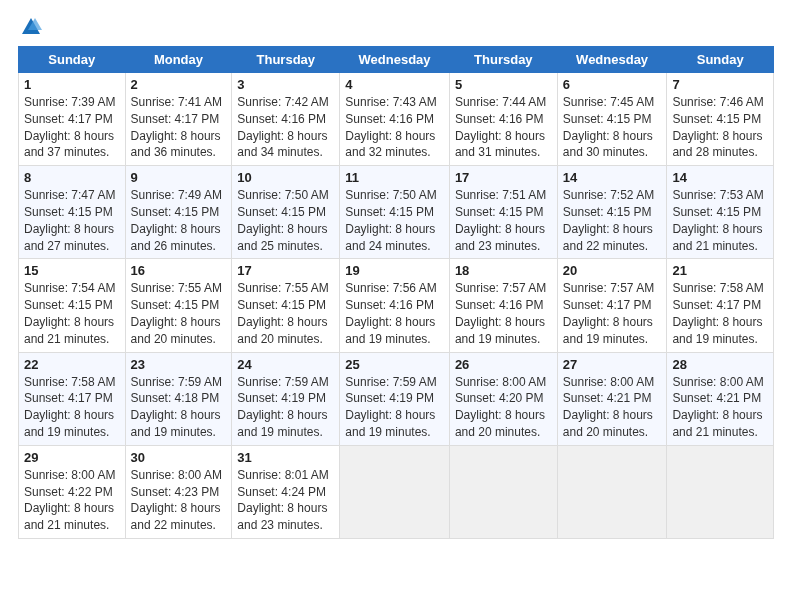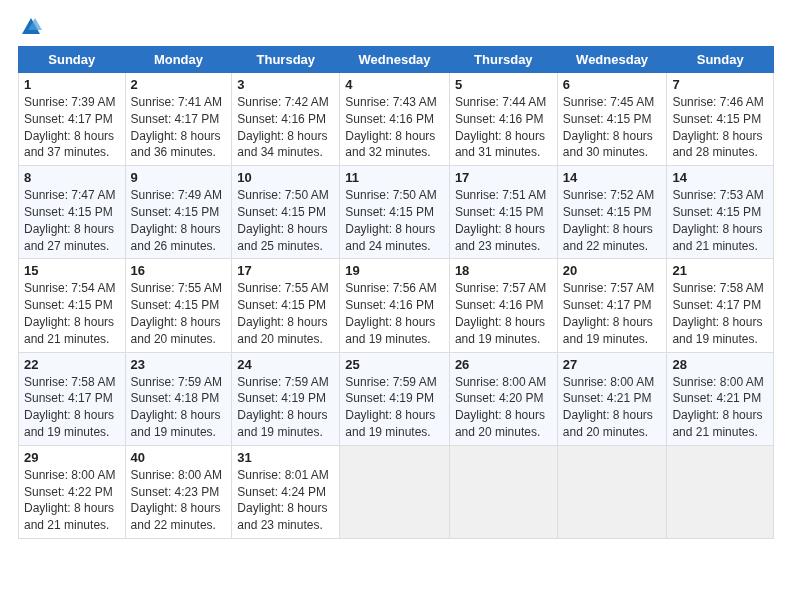--- a/index.html
+++ b/index.html
@@ -189,21 +189,21 @@
           <td><span class="day-num">26</span>
         <span class="day-info">Sunrise: 8:00 AM<br>Sunset: 4:20 PM<br>Daylight: 8 hours and 20 minutes.</span></td>
           <td><span class="day-num">27</span>
         <span class="day-info">Sunrise: 8:00 AM<br>Sunset: 4:21 PM<br>Daylight: 8 hours and 20 minutes.</span></td>
           <td><span class="day-num">28</span>
         <span class="day-info">Sunrise: 8:00 AM<br>Sunset: 4:21 PM<br>Daylight: 8 hours and 21 minutes.</span></td>
         </tr>
         <tr>
           <td><span class="day-num">29</span>
         <span class="day-info">Sunrise: 8:00 AM<br>Sunset: 4:22 PM<br>Daylight: 8 hours and 21 minutes.</span></td>
-          <td><span class="day-num">40</span>
+          <td><span class="day-num">30</span>
         <span class="day-info">Sunrise: 8:00 AM<br>Sunset: 4:23 PM<br>Daylight: 8 hours and 22 minutes.</span></td>
           <td><span class="day-num">31</span>
         <span class="day-info">Sunrise: 8:01 AM<br>Sunset: 4:24 PM<br>Daylight: 8 hours and 23 minutes.</span></td>
           <td class="empty-cell"></td>
           <td class="empty-cell"></td>
           <td class="empty-cell"></td>
           <td class="empty-cell"></td>
         </tr>
       </tbody>
   </table>

